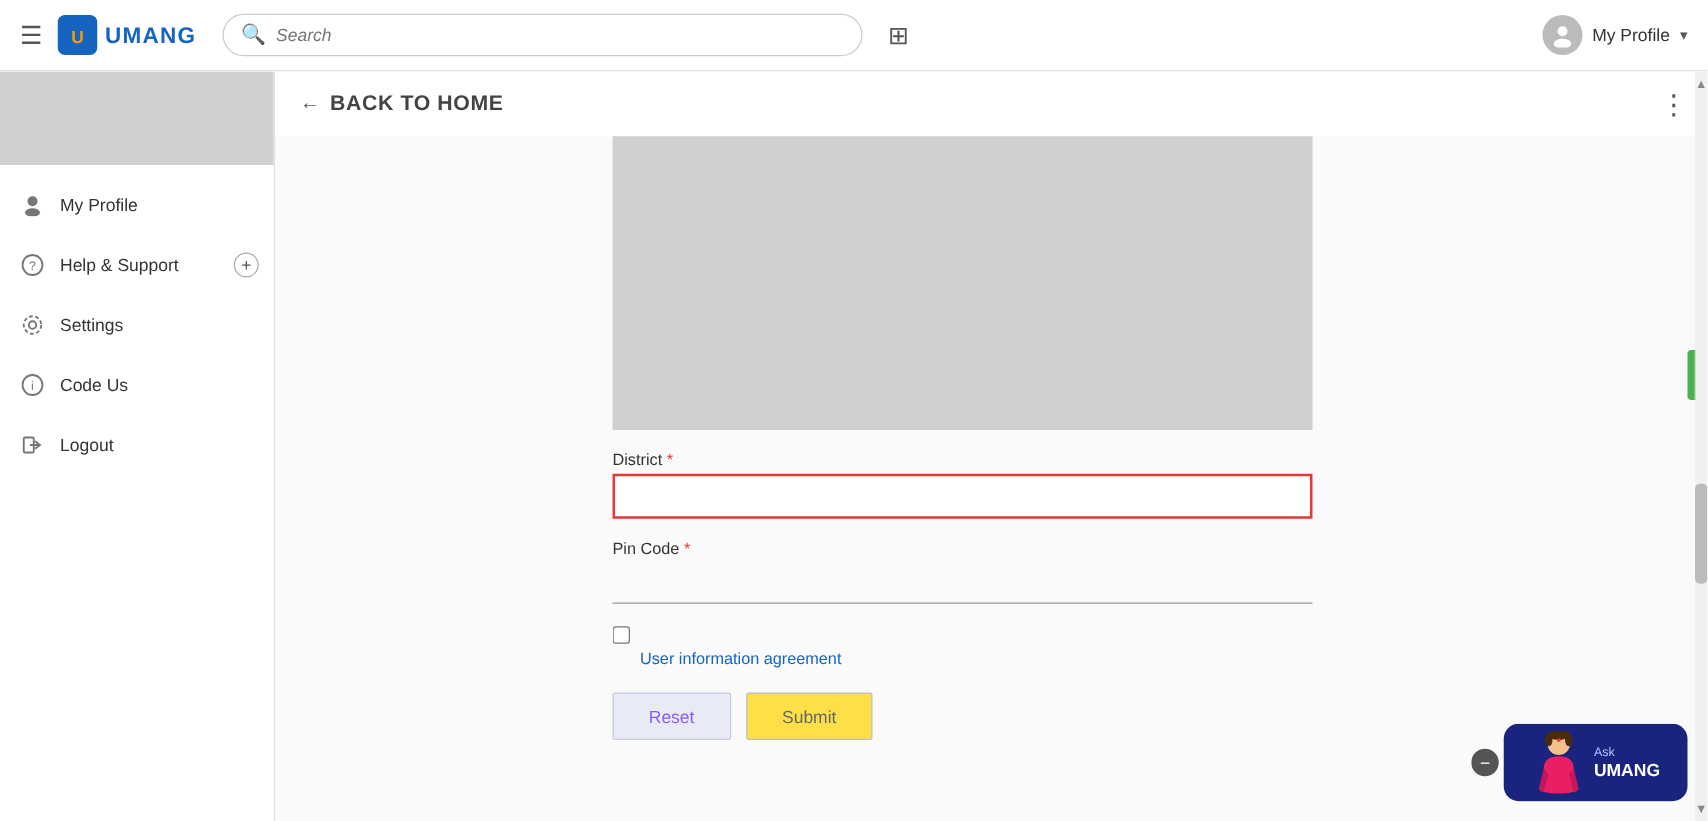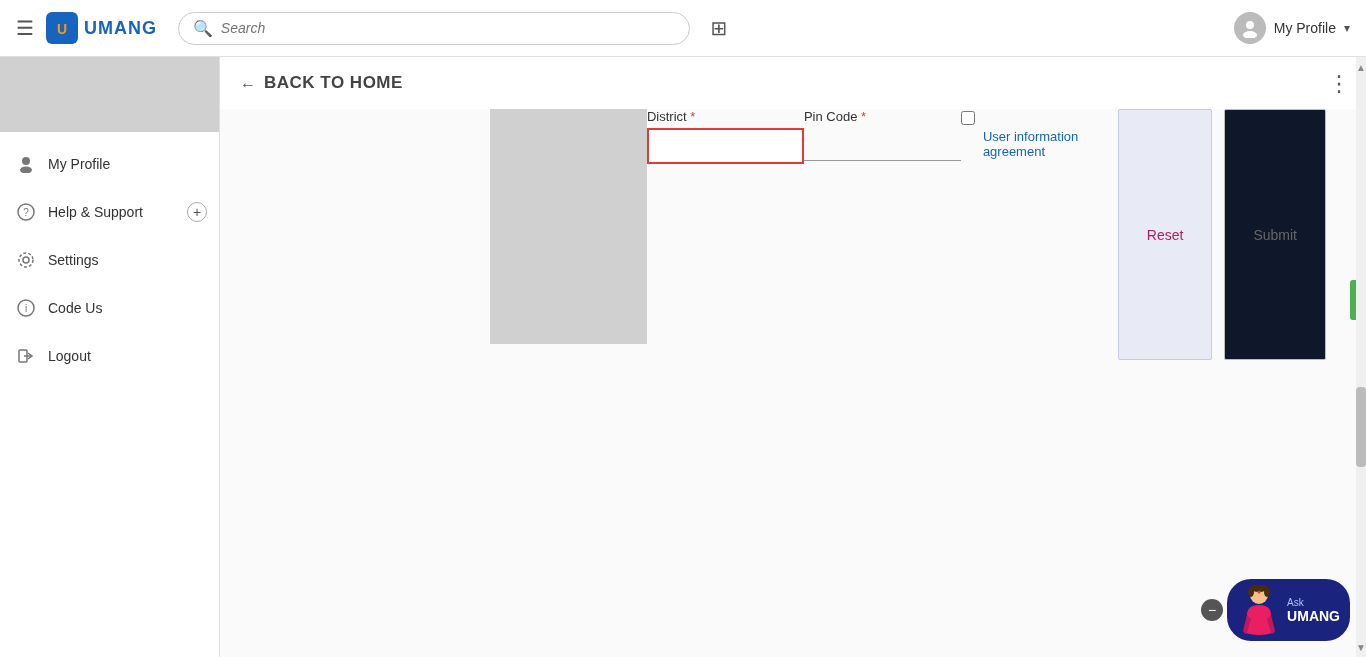--- a/index.html
+++ b/index.html
@@ -176,21 +176,21 @@
       border: none;
       cursor: pointer;
       font-size: 22px;
       color: #555;
       line-height: 1;
     }
 
     .form-area {
       padding: 0 40px 40px 270px;
       display: flex;
-      flex-direction: row;
+      flex-direction: column;
       gap: 0;
       justify-content: center;
     }
 
     .image-placeholder {
       width: 560px;
       height: 235px;
       background: #d0d0d0;
       margin-bottom: 16px;
     }
@@ -258,28 +258,28 @@
 
     .buttons-row {
       display: flex;
       gap: 12px;
       width: 560px;
     }
     .reset-btn {
       padding: 10px 28px;
       background: #e8eaf6;
       border: 1px solid #c5cae9;
-      color: #be185d;
+      color: #8b5cf6;
       font-size: 14px;
       cursor: pointer;
       border-radius: 2px;
     }
     .submit-btn {
       padding: 10px 28px;
-      background: #0f172a;
+      background: #fde047;
       border: 1px solid #bdbdbd;
       color: #666;
       font-size: 14px;
       cursor: pointer;
       border-radius: 2px;
     }
 
     
     .scroll-track {
       position: absolute;
@@ -353,22 +353,22 @@
       border-radius: 50%;
       color: #fff;
       font-size: 14px;
       display: flex;
       align-items: center;
       justify-content: center;
       cursor: pointer;
     }
     .ask-umang-bubble {
       background: #1a237e;
-      border-radius: 24px;
-      padding: 6px 10px;
+      border-radius: 12px;
+      padding: 6px 22px;
       display: flex;
       align-items: center;
       gap: 6px;
       cursor: pointer;
     }
     .ask-umang-text {
       display: flex;
       flex-direction: column;
     }
     .ask-umang-text .ask-label { font-size: 10px; color: #aac4ff; }

